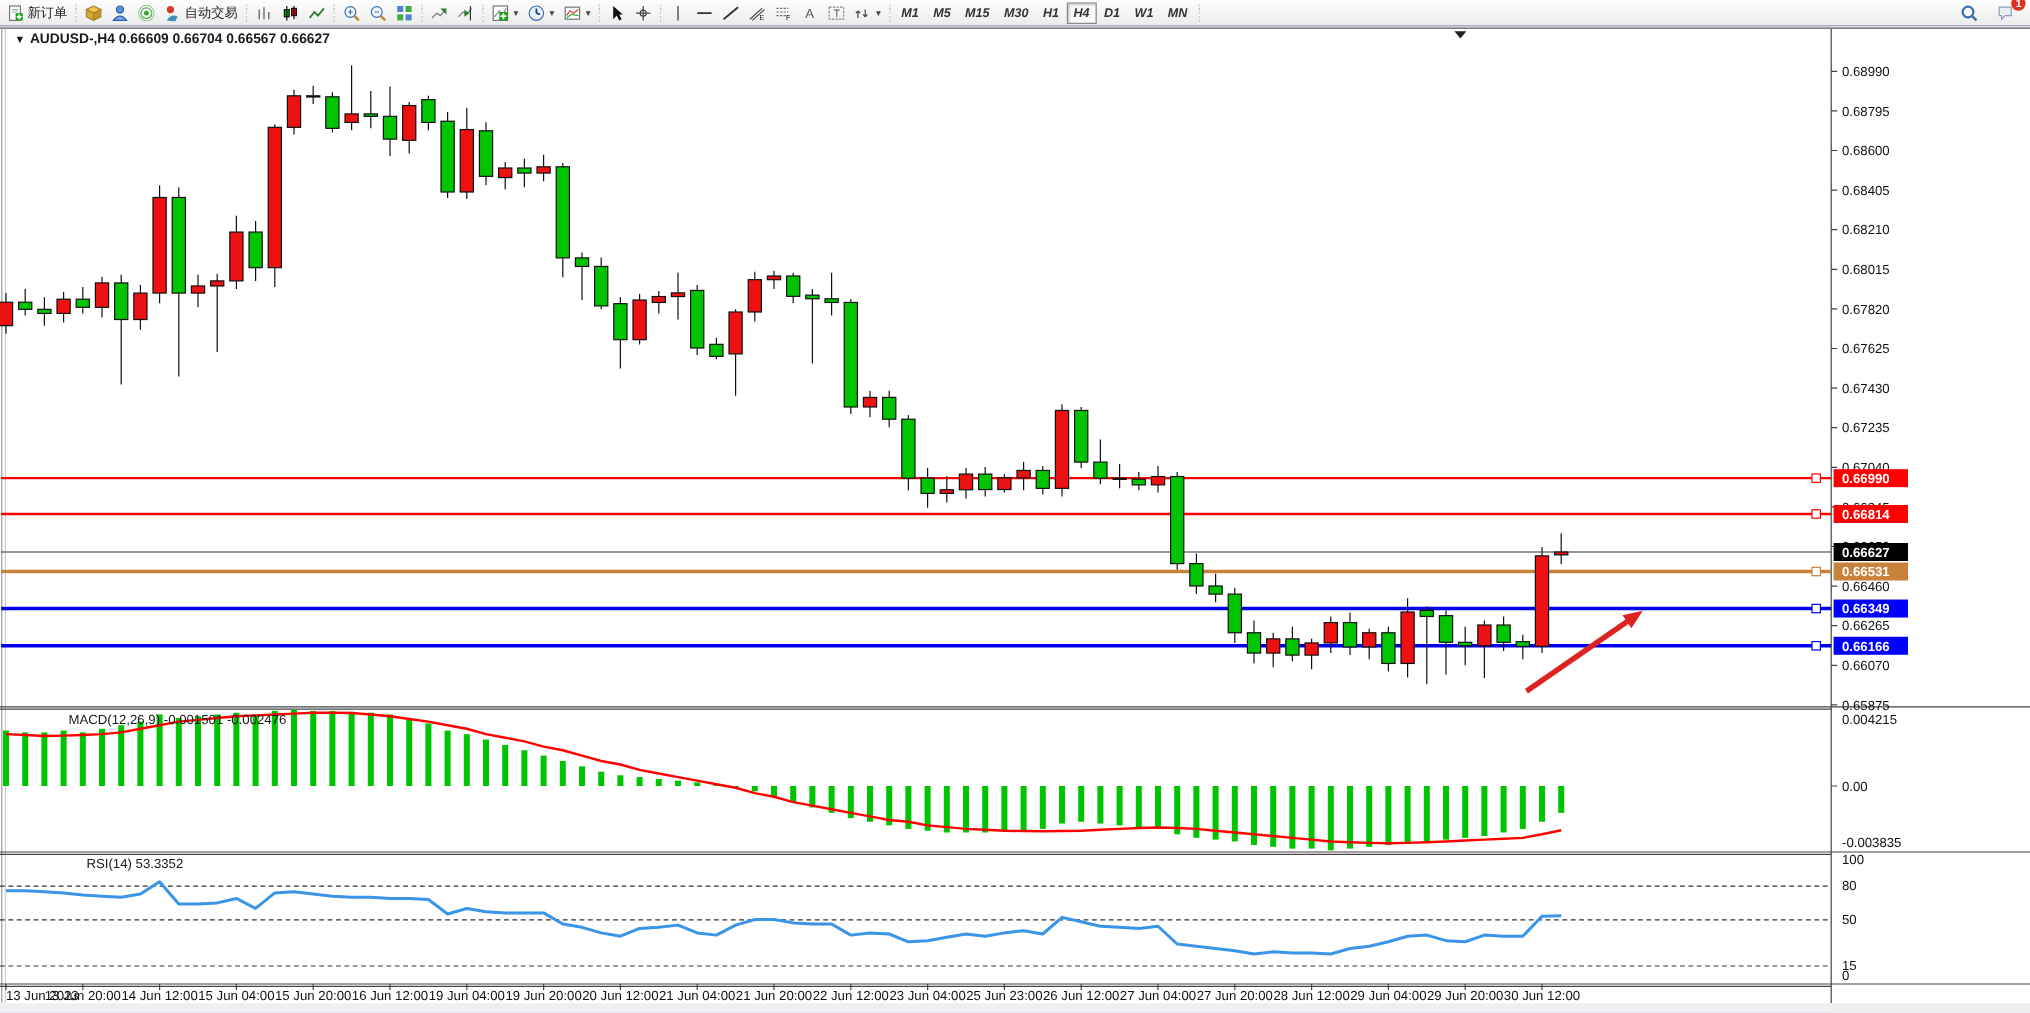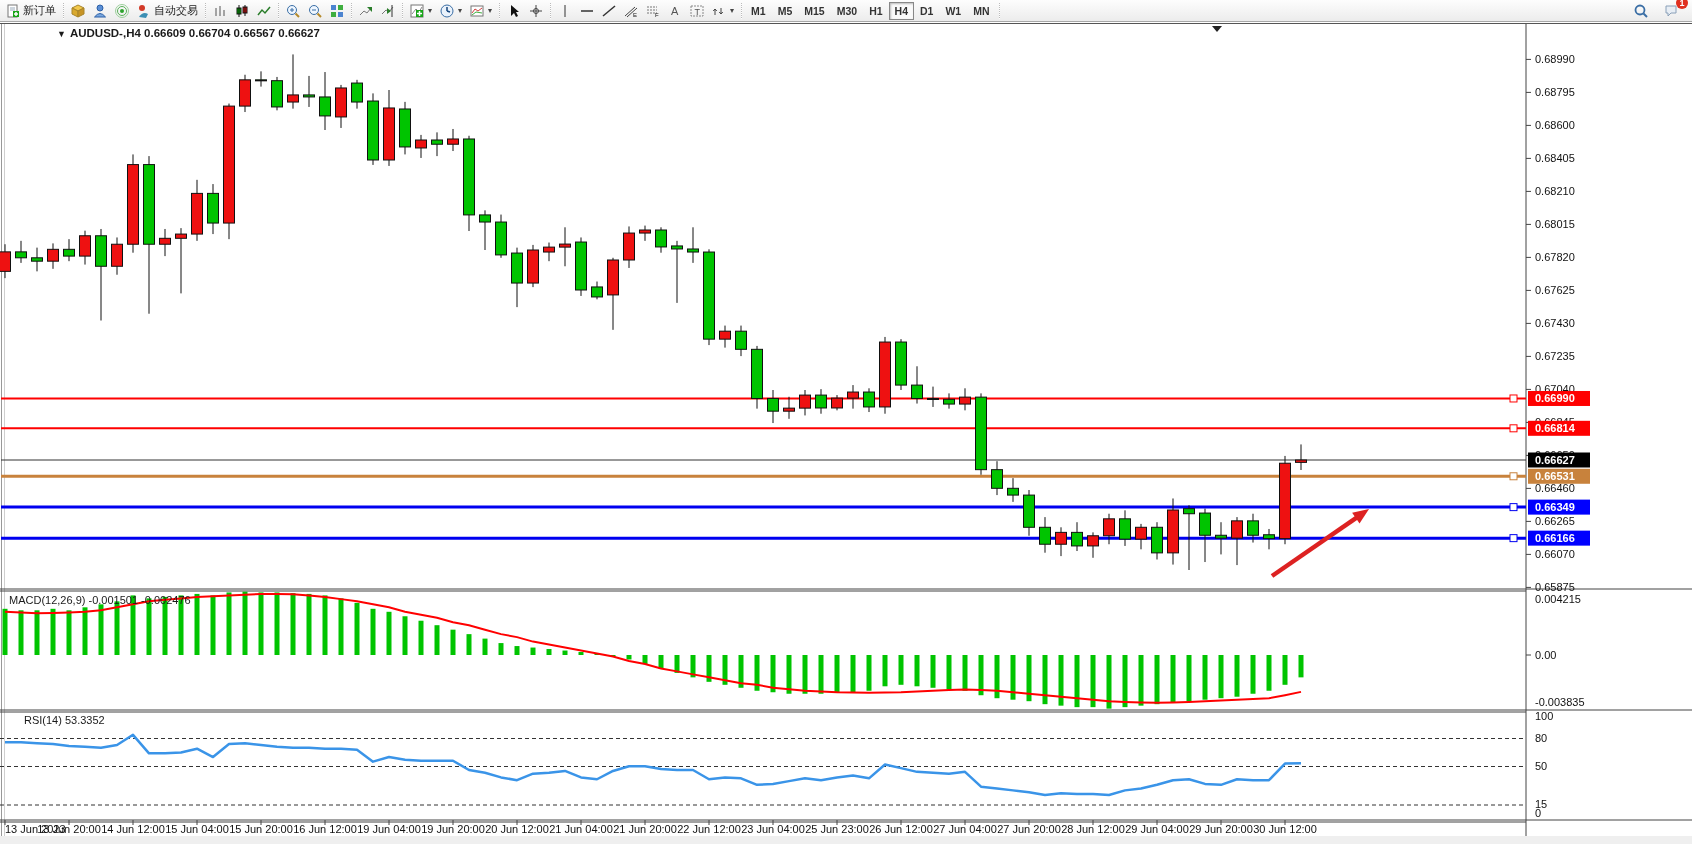--- a/index.html
+++ b/index.html
@@ -8,29 +8,29 @@
   
   #toolbar{position:absolute;left:0;top:0;width:1692px;height:22px;
     background:linear-gradient(#fdfdfd,#ececec);border-bottom:1px solid #a8a8a8;
     display:flex;align-items:center;padding:0 2px;box-sizing:border-box;white-space:nowrap;}
   .tb-btn{display:inline-flex;align-items:center;gap:3px;height:18px;padding:0 3px;
     border:1px solid transparent;border-radius:2px;cursor:default;}
   .tb-btn svg{display:block}
   .tb-label{font-size:11px;color:#222;}
   .tb-sep{width:1px;height:16px;margin:0 3px;background:repeating-linear-gradient(#bbb,#bbb 1px,#fff 1px,#fff 2px);}
   .tb-dd{font-size:8px;color:#444;margin-left:1px;}
-  .tf-btn{font-size:10.5px;font-weight:bold;color:#333;padding:2px 5px;border:1px solid transparent;}
+  .tf-btn{font-size:10.5px;font-weight:bold;color:#333;padding:2px 5px;border:1px solid transparent;font-style:italic;}
   .tf-btn.active{background:#fafafa;border:1px solid #888;box-shadow:inset 1px 1px 2px #bbb;}
   #tb-right{margin-left:auto;display:flex;align-items:center;gap:8px;padding-right:8px;}
   #chat-badge{position:absolute;top:-5px;right:-7px;background:#e03020;color:#fff;border-radius:50%;
     width:12px;height:12px;font-size:9px;font-weight:bold;display:flex;align-items:center;justify-content:center;}
   
   .ovl{position:absolute;font-size:11.5px;font-weight:bold;color:#1a1a1a;z-index:5;pointer-events:none;}
   .ovl .tri{font-size:9px;margin-right:4px;}
-  .ind-label{font-weight:bold;}
+  .ind-label{font-weight:bold;margin-left:48px;}
   #chart-svg{position:absolute;left:0;top:22px;}
 </style>
 </head>
 <body>
 
 <div id="app">
   <div id="toolbar">
       <span class="tb-btn">
         <svg width="14" height="14" viewBox="0 0 14 14">
           <rect x="2" y="1" width="9" height="12" fill="#fff" stroke="#777"></rect>
@@ -238,21 +238,21 @@
         </span>
         <span class="tb-btn" style="position:relative">
           <svg width="14" height="14" viewBox="0 0 14 14">
             <path d="M2 2 h10 v7 h-5 l-3 3 v-3 h-2 z" fill="#e8eef5" stroke="#8aa0b8"></path>
           </svg>
           <span id="chat-badge">1</span>
         </span>
       </span>
     </div>
 
-  <div class="ovl" id="chart-title" style="left:12px;top:27px;margin-left:45px;">
+  <div class="ovl" id="chart-title" style="left:12px;top:27px;">
     <span class="tri">▼</span><span>AUDUSD-,H4  0.66609 0.66704 0.66567 0.66627</span>
   </div>
   <div class="ovl ind-label" style="left:9px;top:594px;font-weight:normal;font-size:11px;">MACD(12,26,9) -0.001501 -0.002476</div>
   <div class="ovl ind-label" style="left:24px;top:714px;font-weight:normal;font-size:11px;">RSI(14) 53.3352</div>
 
   <svg id="chart-svg" width="1692" height="822">
       <rect x="0" y="0" width="1692" height="822" fill="#ffffff"></rect>
       <rect x="1526" y="0" width="166" height="822" fill="#ffffff"></rect>
       <line x1="0" y1="1.5" x2="1692" y2="1.5" stroke="#555"></line>
       <line x1="1.5" y1="2" x2="1.5" y2="814" stroke="#999"></line>

